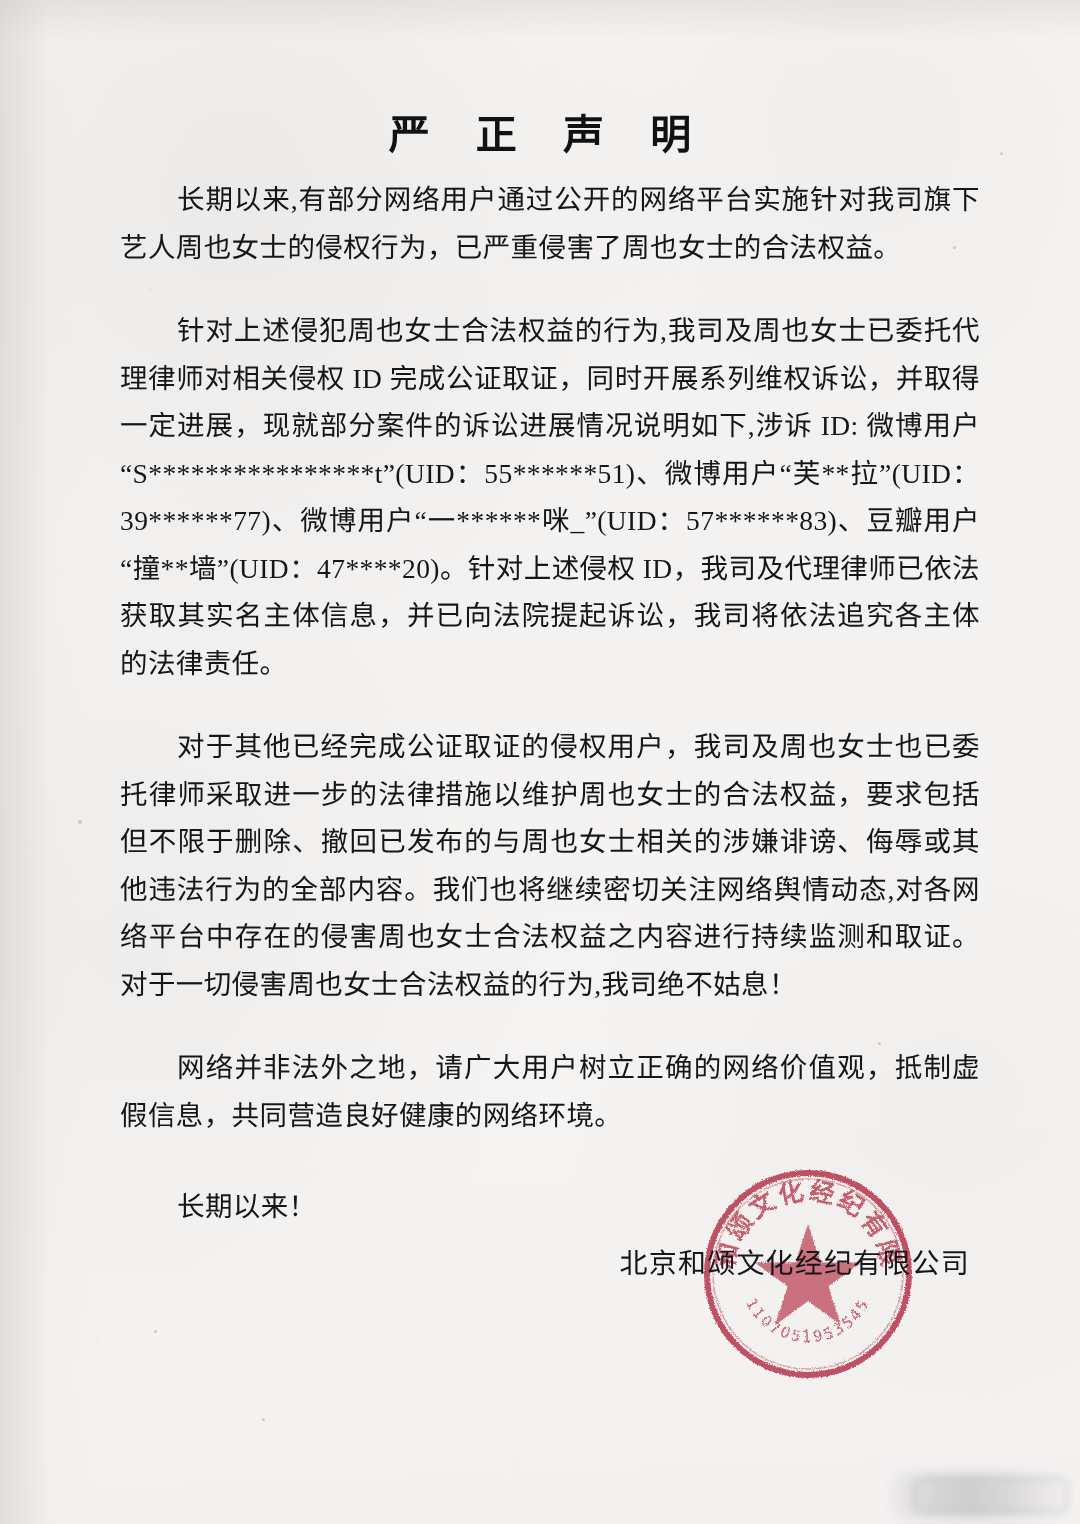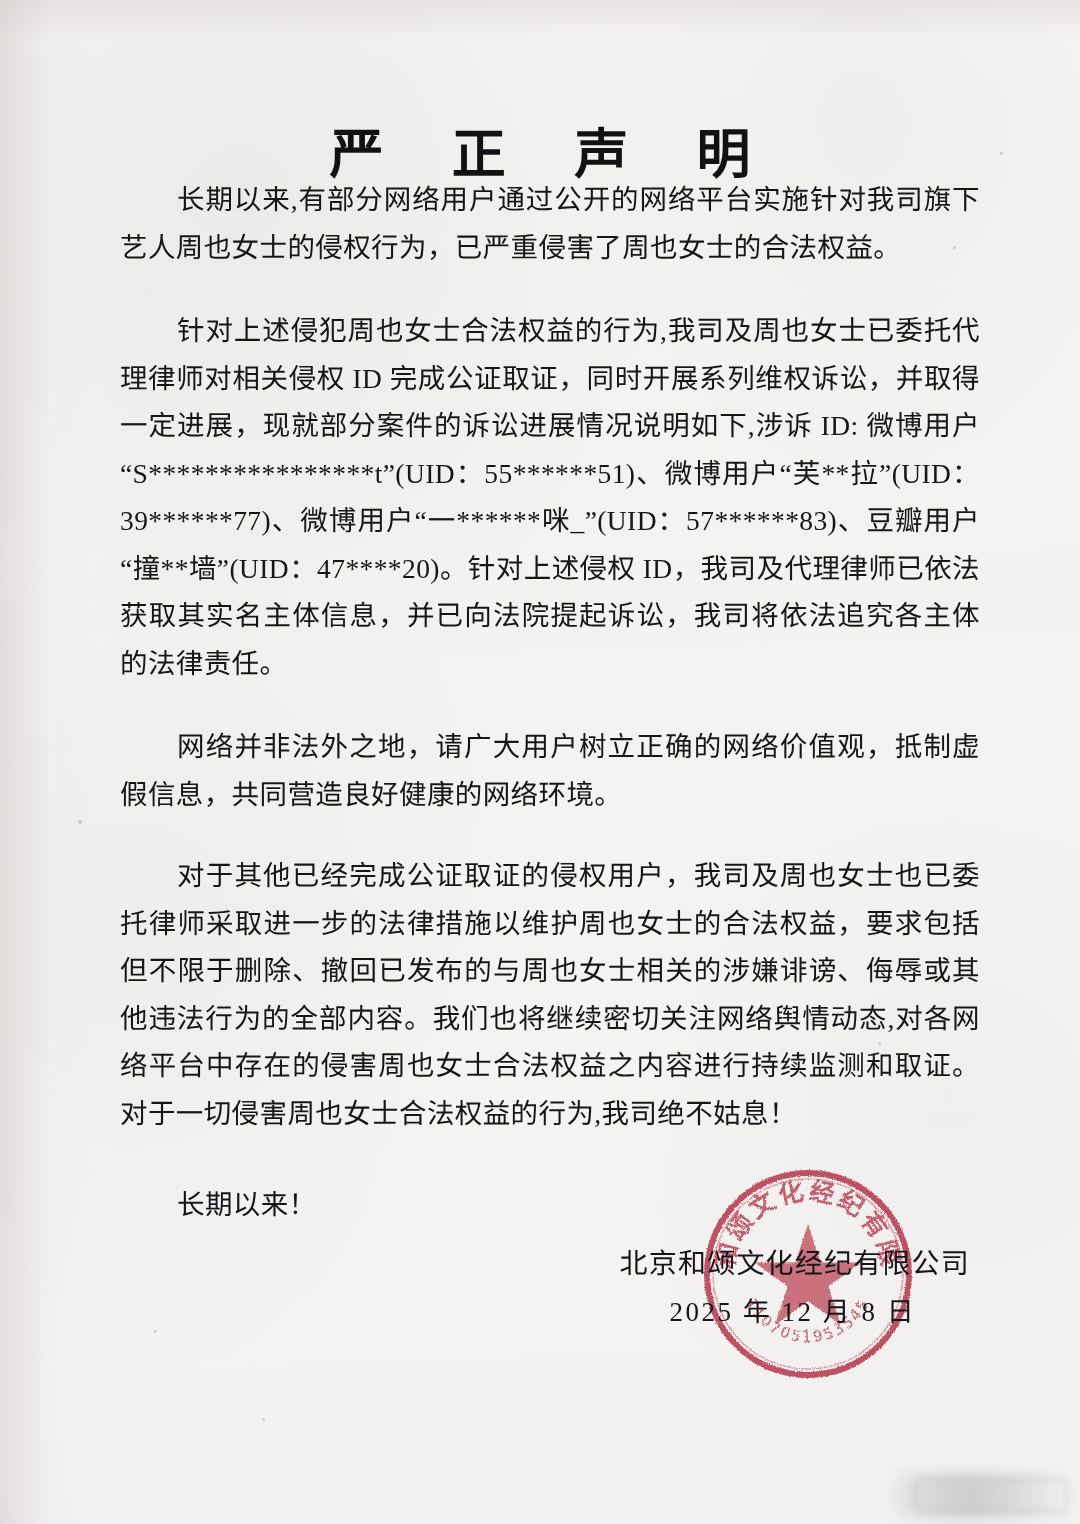--- a/index.html
+++ b/index.html
@@ -54,25 +54,25 @@
     pointer-events: none;
     background: linear-gradient(180deg, rgba(198,194,192,0.30) 0%, rgba(255,255,255,0) 100%);
   }
 
   .doc-title {
     position: absolute;
     top: 74px;
     left: 0;
     width: 1080px;
     text-align: center;
-    font-size: 54px;
+    font-size: 41px;
     font-weight: bold;
     letter-spacing: 18px;
     text-indent: 18px;
-    font-family: Liberation Mono, monospace;
+    font-family: Liberation Serif, serif;
     color: #111114;
   }
 
   .body-block {
     position: absolute;
     top: 176px;
     left: 120px;
     width: 860px;
   }
 
@@ -188,22 +188,22 @@
   <div class="speck" style="left:718px; top:1076px; width:3px; height:3px;"></div>
   <div class="speck" style="left:878px; top:1042px; width:3px; height:3px;"></div>
   <div class="speck" style="left:154px; top:1330px; width:3px; height:3px;"></div>
   <div class="speck" style="left:262px; top:1418px; width:3px; height:3px;"></div>
 
   <h1 class="doc-title">严 正 声 明</h1>
 
   <div class="body-block">
     <p class="para">长期以来,有部分网络用户通过公开的网络平台实施针对我司旗下艺人周也女士的侵权行为，已严重侵害了周也女士的合法权益。</p>
     <p class="para">针对上述侵犯周也女士合法权益的行为,我司及周也女士已委托代理律师对相关侵权 ID 完成公证取证，同时开展系列维权诉讼，并取得一定进展，现就部分案件的诉讼进展情况说明如下,涉诉 ID: 微博用户“S****************t”(UID：55******51)、微博用户“芙**拉”(UID：39******77)、微博用户“一******咪_”(UID：57******83)、豆瓣用户“撞**墙”(UID：47****20)。针对上述侵权 ID，我司及代理律师已依法获取其实名主体信息，并已向法院提起诉讼，我司将依法追究各主体的法律责任。</p>
+    <p class="para">对于其他已经完成公证取证的侵权用户，我司及周也女士也已委托律师采取进一步的法律措施以维护周也女士的合法权益，要求包括但不限于删除、撤回已发布的与周也女士相关的涉嫌诽谤、侮辱或其他违法行为的全部内容。我们也将继续密切关注网络舆情动态,对各网络平台中存在的侵害周也女士合法权益之内容进行持续监测和取证。对于一切侵害周也女士合法权益的行为,我司绝不姑息！</p>
     <p class="para para--tight">网络并非法外之地，请广大用户树立正确的网络价值观，抵制虚假信息，共同营造良好健康的网络环境。</p>
-    <p class="para">对于其他已经完成公证取证的侵权用户，我司及周也女士也已委托律师采取进一步的法律措施以维护周也女士的合法权益，要求包括但不限于删除、撤回已发布的与周也女士相关的涉嫌诽谤、侮辱或其他违法行为的全部内容。我们也将继续密切关注网络舆情动态,对各网络平台中存在的侵害周也女士合法权益之内容进行持续监测和取证。对于一切侵害周也女士合法权益的行为,我司绝不姑息！</p>
     <p class="closing">长期以来！</p>
   </div>
 
   <div class="seal">
     <svg viewBox="0 0 216 216" xmlns="http://www.w3.org/2000/svg">
       <defs>
         <path id="sealArc" d="M 34,108 A 74,74 0 0 1 182,108" fill="none"></path>
         <path id="sealArcBottom" d="M 40,108 A 68,68 0 0 0 176,108" fill="none"></path>
         <filter id="rough" x="-20%" y="-20%" width="140%" height="140%">
           <feTurbulence type="fractalNoise" baseFrequency="0.75" numOctaves="3" seed="7" result="n"></feTurbulence>
@@ -223,19 +223,18 @@
 
         <text font-family="'DejaVu Sans','Liberation Sans',sans-serif" font-size="15" fill="#bb2f47" letter-spacing="2.4" opacity="0.88">
           <textPath href="#sealArcBottom" startOffset="50%" text-anchor="middle">1107051953545</textPath>
         </text>
       </g>
     </svg>
   </div>
 
   <div class="signature">
     <div class="sign-company">北京和颂文化经纪有限公司</div>
-    <div class="sign-date">2025 年 12 月 8 日</div>
   </div>
 
   <div class="watermark"></div>
   <div class="watermark-frame"></div>
 
 </div>
 
 </body></html>

